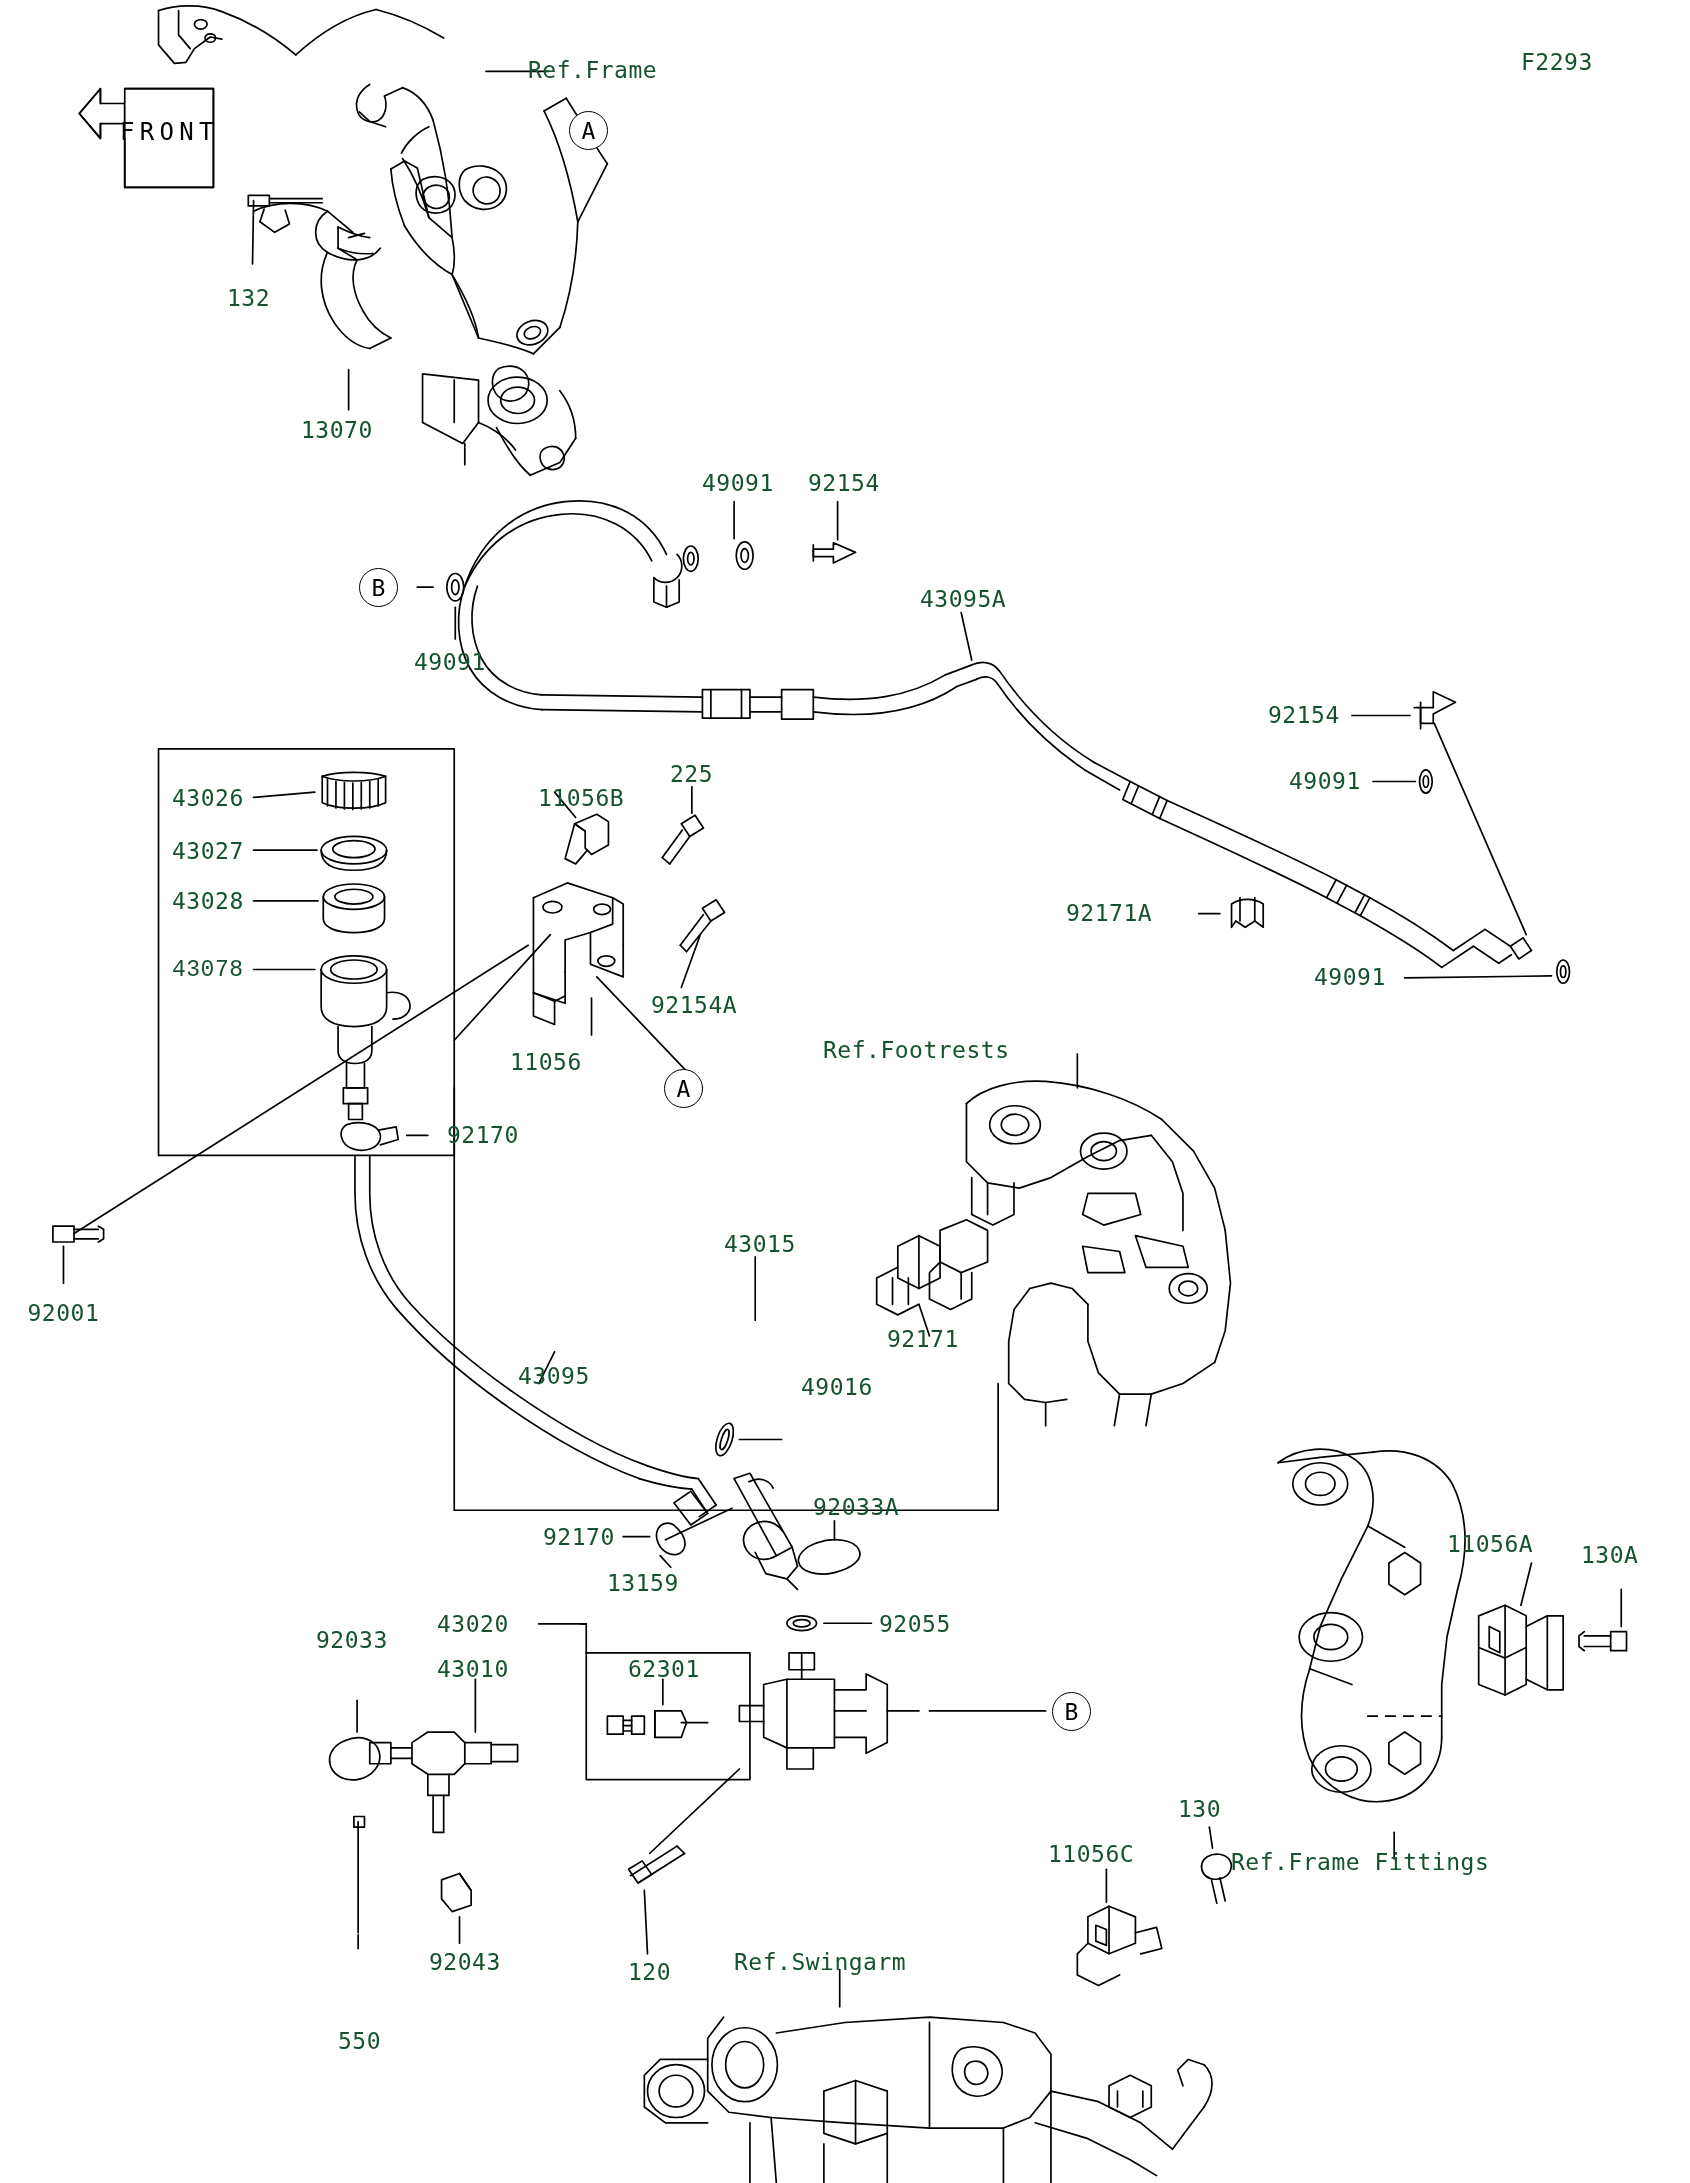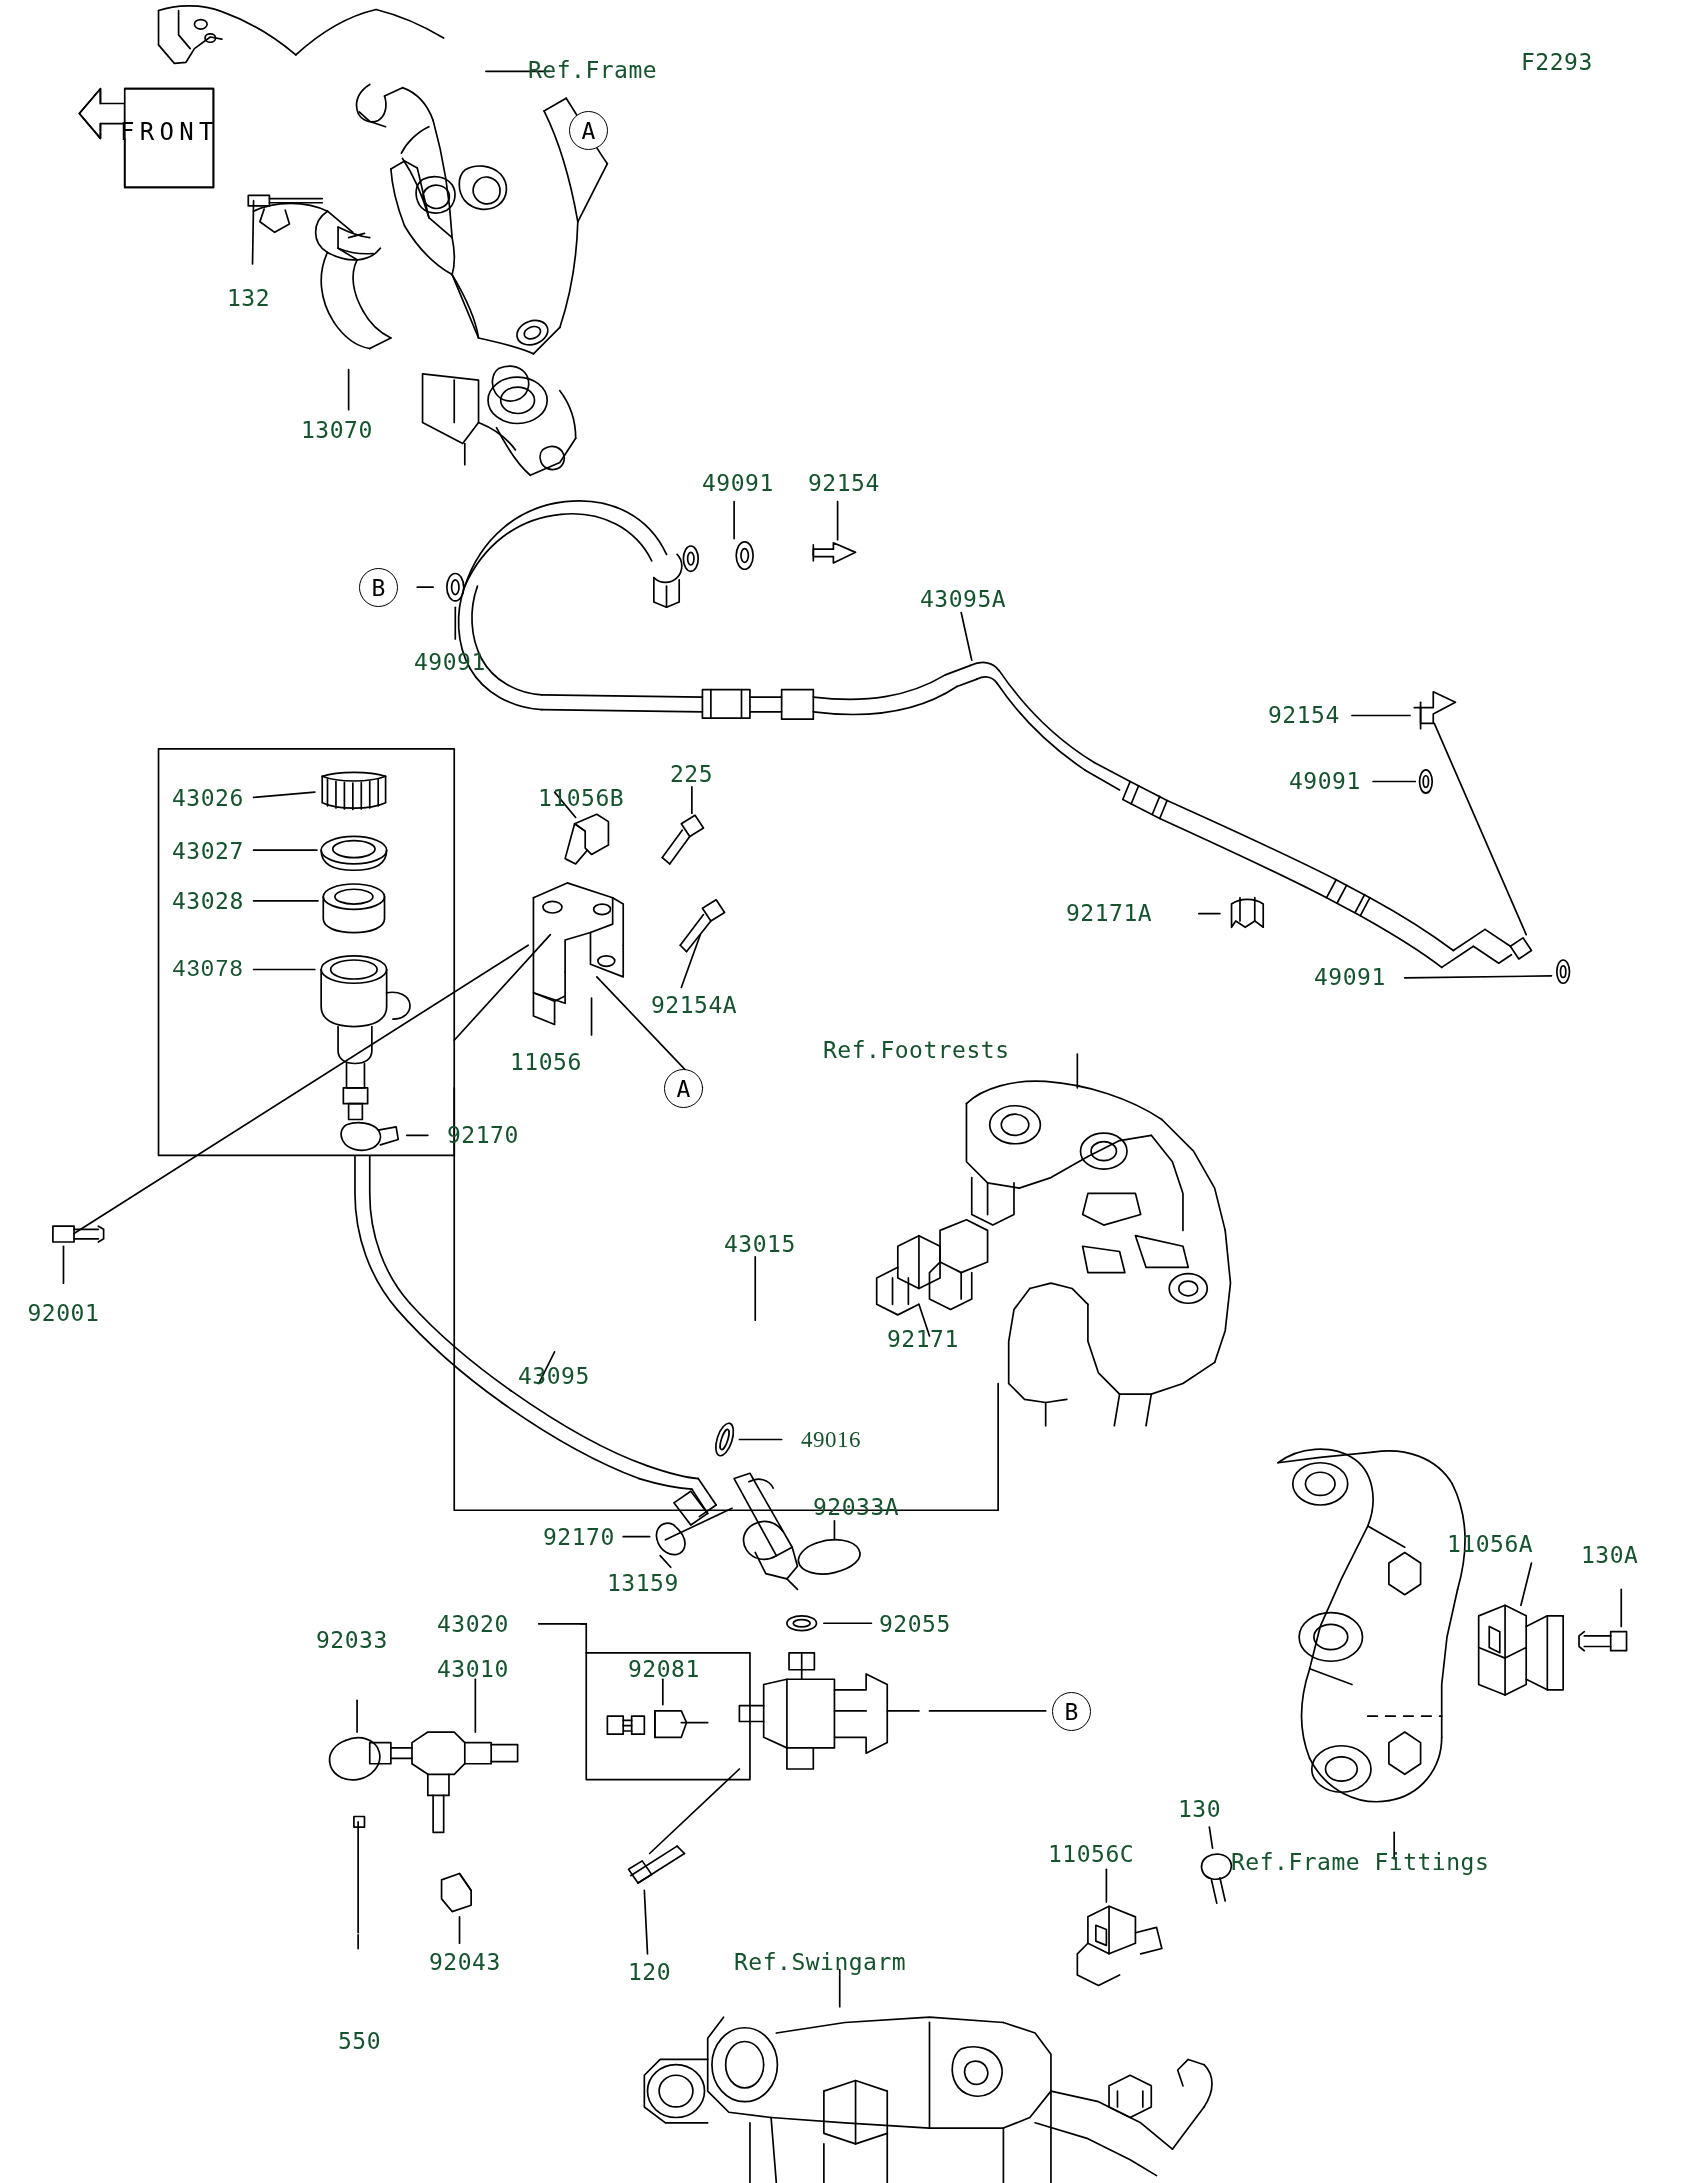--- a/index.html
+++ b/index.html
@@ -622,29 +622,29 @@
   <div class="lbl" style="left:651px; top:992px;">92154A</div>
   <div class="lbl" style="left:510px; top:1049px;">11056</div>
 
   <div class="lbl" style="left:447px; top:1122px;">92170</div>
   <div class="lbl" style="left:27.5px; top:1300px;">92001</div>
 
   <div class="lbl" style="left:724px; top:1231px;">43015</div>
   <div class="lbl" style="left:887px; top:1326px;">92171</div>
   <div class="lbl" style="left:518px; top:1363px;">43095</div>
 
-  <div class="lbl" style="left:801px; top:1427px;font-family:Liberation Serif, serif;">49016</div>
+  <div class="lbl" style="left:801px; top:1374px;">49016</div>
   <div class="lbl" style="left:813px; top:1494px;">92033A</div>
   <div class="lbl" style="left:543px; top:1524px;">92170</div>
   <div class="lbl" style="left:607px; top:1570px;">13159</div>
   <div class="lbl" style="left:879px; top:1611px;">92055</div>
 
   <div class="lbl" style="left:437px; top:1611px;">43020</div>
   <div class="lbl" style="left:437px; top:1656px;">43010</div>
-  <div class="lbl" style="left:628px; top:1656px;">92081</div>
+  <div class="lbl" style="left:628px; top:1656px;">62301</div>
   <div class="lbl" style="left:316px; top:1627px;">92033</div>
   <div class="lbl" style="left:429px; top:1949px;">92043</div>
   <div class="lbl" style="left:338px; top:2028px;">550</div>
   <div class="lbl" style="left:628px; top:1959px;">120</div>
   <div class="lbl" style="left:1048px; top:1841px;">11056C</div>
   <div class="lbl" style="left:1178px; top:1796px;">130</div>
   <div class="lbl" style="left:1447px; top:1531px;">11056A</div>
   <div class="lbl" style="left:1581px; top:1542px;">130A</div>
 
 </div>

